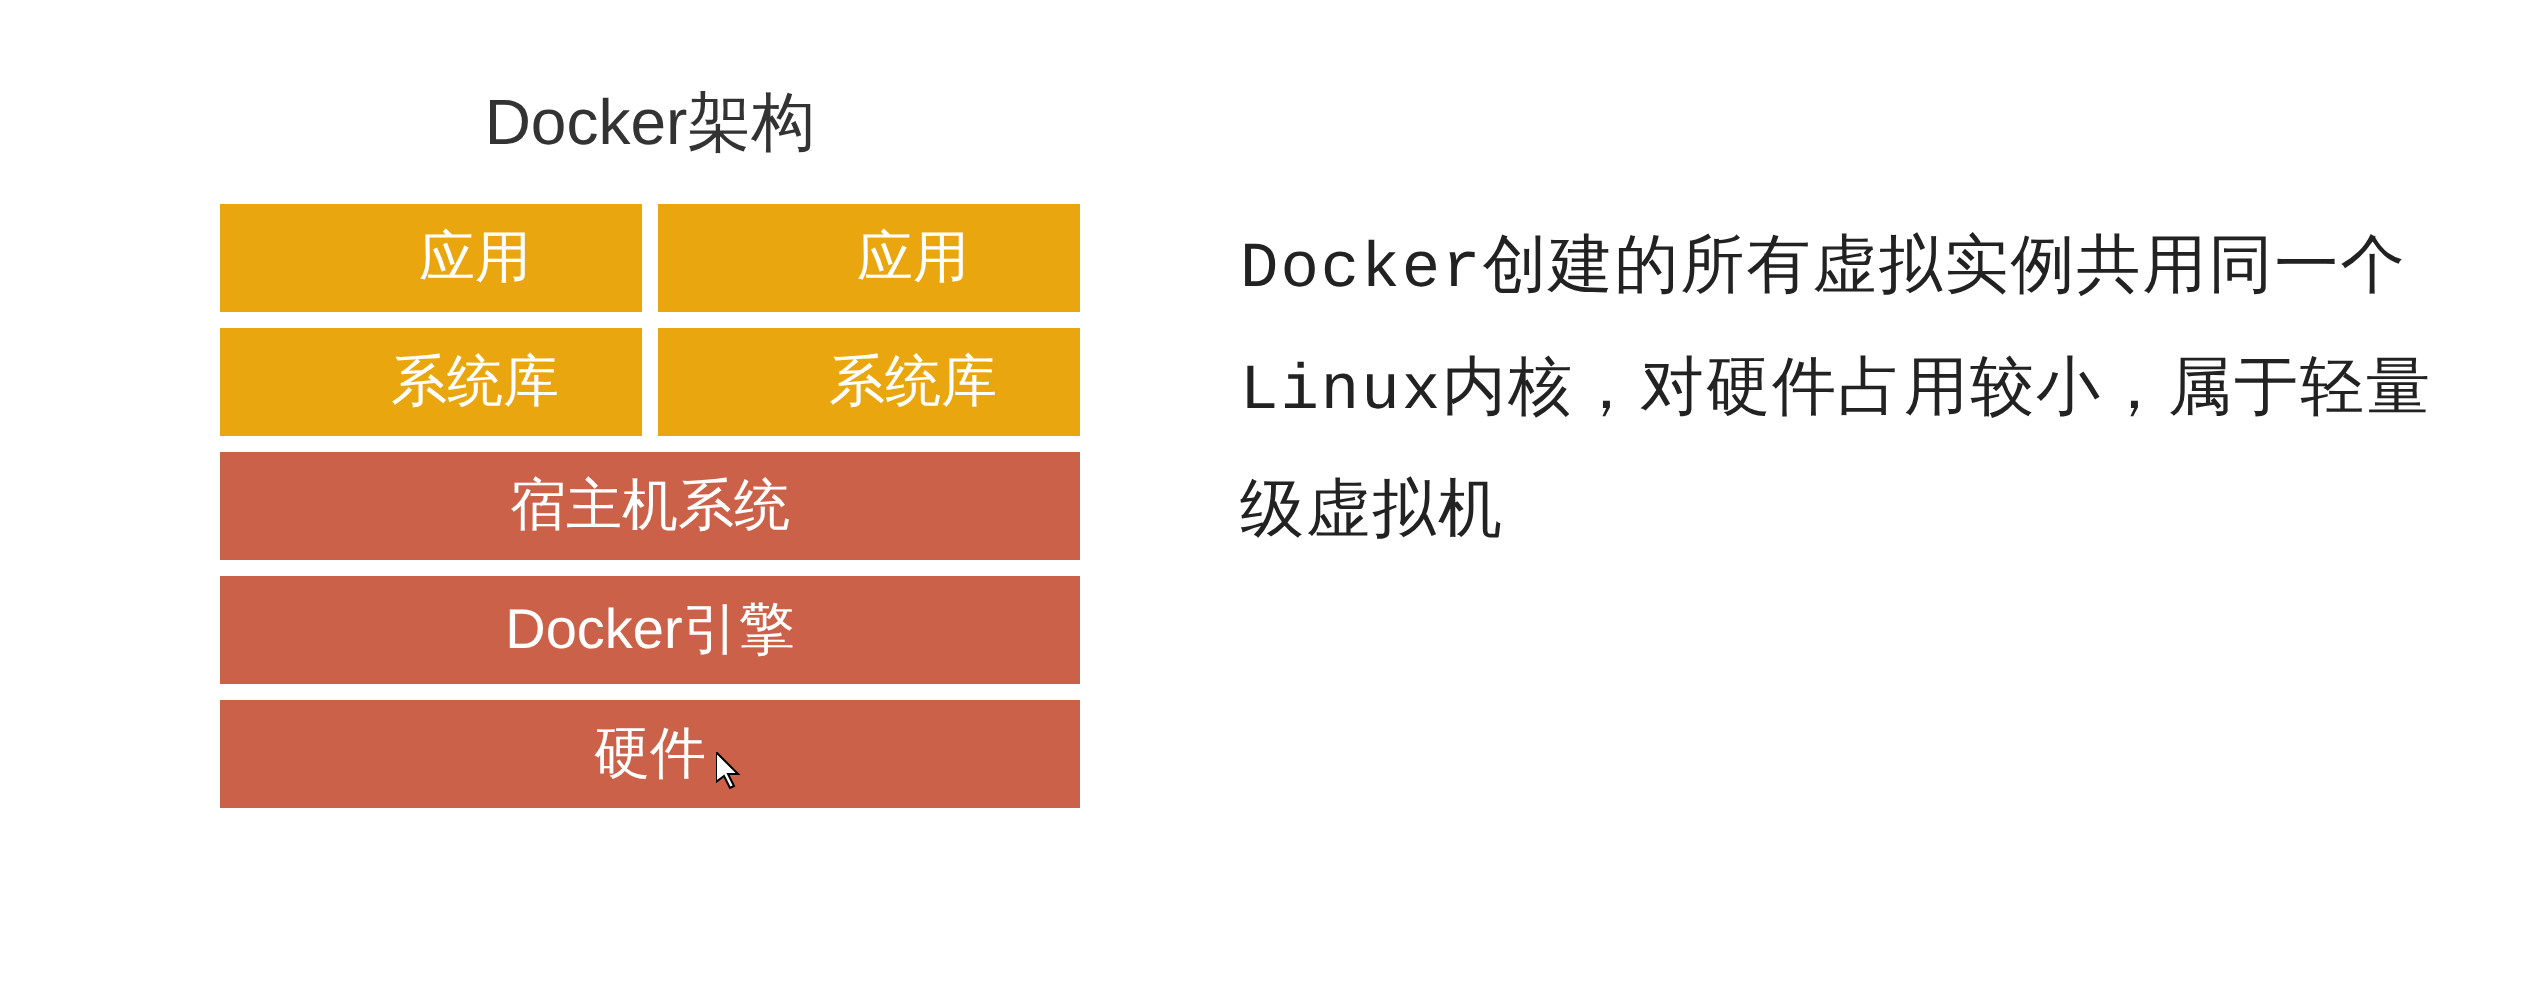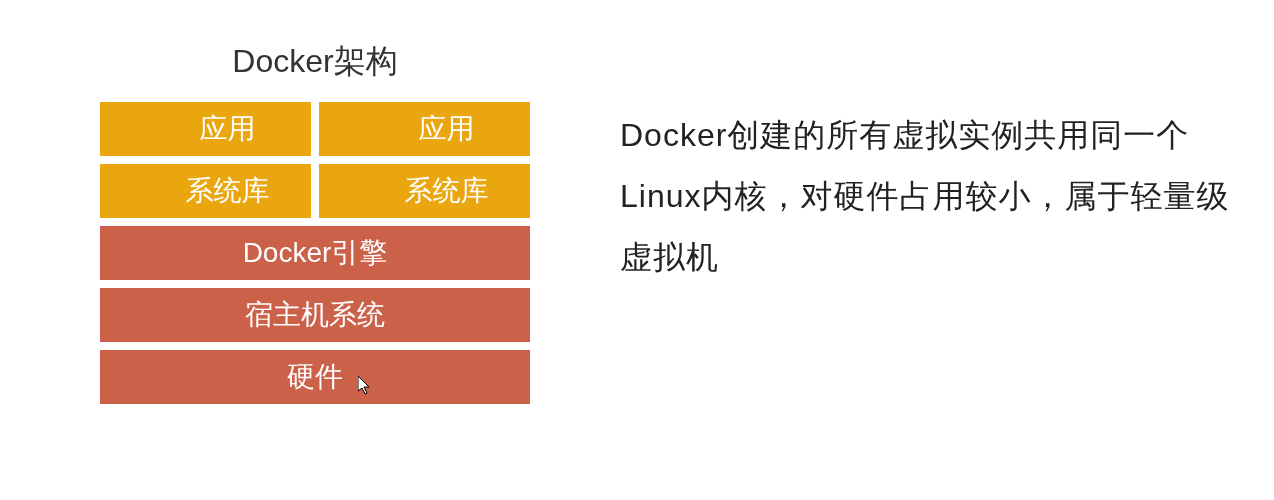--- a/index.html
+++ b/index.html
@@ -9,21 +9,21 @@
     }
     body {
       width: 1274px;
       height: 500px;
       font-family: "Microsoft YaHei", "微软雅黑", sans-serif;
       background: #fff;
       position: relative;
     }
     .diagram-container {
       position: absolute;
-      left: 100px;
+      left: 110px;
       top: 40px;
       width: 430px;
     }
     .diagram-title {
       font-size: 32px;
       color: #333;
       text-align: center;
       margin-bottom: 18px;
       font-weight: normal;
     }
@@ -55,20 +55,21 @@
     }
     .description {
       position: absolute;
       left: 620px;
       top: 105px;
       width: 610px;
       font-size: 32px;
       color: #222;
       line-height: 1.9;
       letter-spacing: 1px;
+      font-family: Liberation Mono, monospace;
     }
     .cursor {
       position: absolute;
       left: 358px;
       top: 376px;
       width: 16px;
       height: 20px;
       pointer-events: none;
     }
   </style>
@@ -82,25 +83,25 @@
     <div class="box box-half orange">应用</div>
     <div class="box box-half orange">应用</div>
   </div>
 
   <div class="row">
     <div class="box box-half orange">系统库</div>
     <div class="box box-half orange">系统库</div>
   </div>
 
   <div class="row">
-    <div class="box box-full brick">Docker引擎</div>
+    <div class="box box-full brick">宿主机系统</div>
   </div>
 
   <div class="row">
-    <div class="box box-full brick">宿主机系统</div>
+    <div class="box box-full brick">Docker引擎</div>
   </div>
 
   <div class="row">
     <div class="box box-full brick">硬件</div>
   </div>
 </div>
 
 <div class="description">Docker创建的所有虚拟实例共用同一个Linux内核，对硬件占用较小，属于轻量级虚拟机</div>
 
 <svg class="cursor" viewBox="0 0 16 20">

